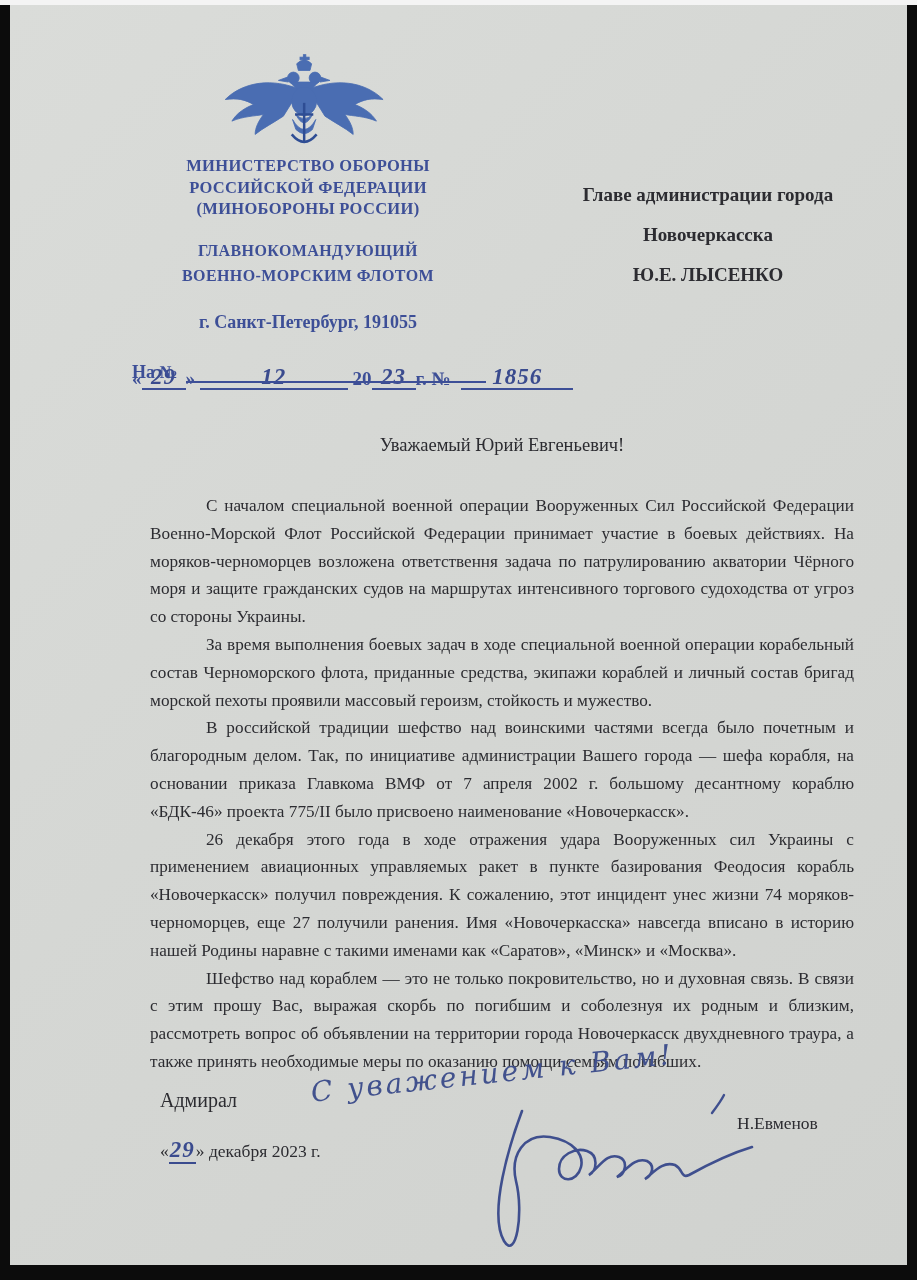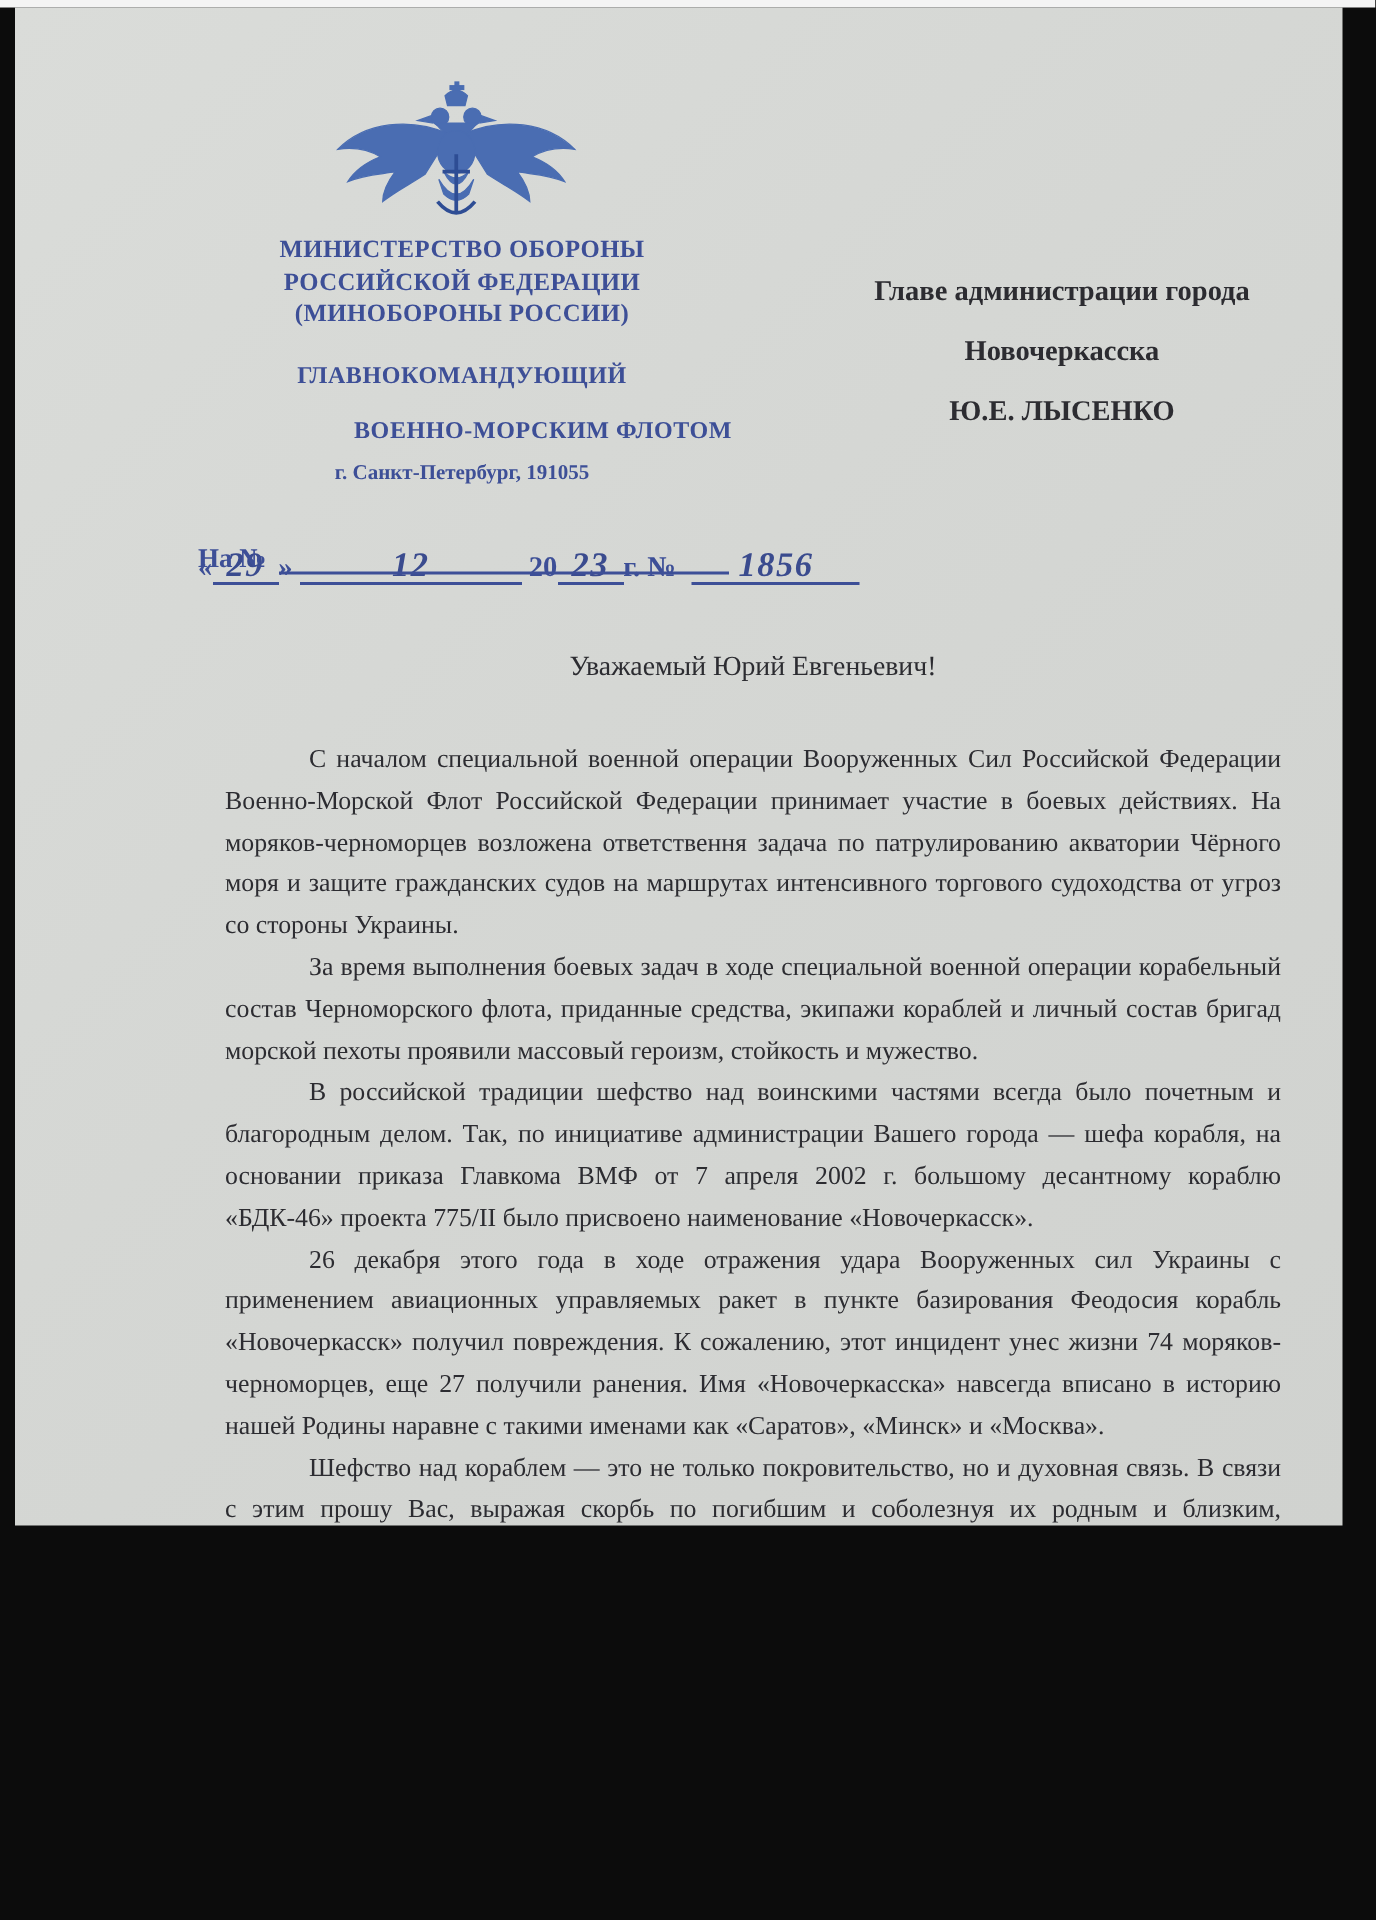--- a/index.html
+++ b/index.html
@@ -2,35 +2,36 @@
 <html><head>
 <meta charset="utf-8">
 <style>
   html,body{margin:0;padding:0;}
   body{
     width:917px;height:1280px;position:relative;background:#0c0c0c;
     font-family:"Liberation Serif",serif;overflow:hidden;
   }
   .top-strip{position:absolute;top:0;left:0;width:917px;height:5px;background:#f4f4f4;}
   .paper{
-    position:absolute;top:5px;left:10px;width:885px;height:1012px;
+    position:absolute;top:5px;left:10px;width:885px;height:1260px;
     background:linear-gradient(135deg,#dadcd9 0%,#d5d7d4 45%,#d0d2cf 100%);
     overflow:hidden;
+    padding-left:12px;
   }
   .abs{position:absolute;}
   .blue{color:#3d4f97;}
   .bold{font-weight:bold;}
   .center{text-align:center;}
 
   
   .emblem-wrap{left:200px;top:48px;width:190px;height:108px;}
   .lh-block{left:118px;top:150px;width:360px;}
   .ministry{font-size:16.5px;line-height:21.5px;font-weight:bold;letter-spacing:.3px;}
   .commander{font-size:16px;line-height:25px;font-weight:bold;margin-top:18px;letter-spacing:.4px;}
-  .addr{font-size:14px;font-weight:bold;margin-top:8px;}
+  .addr{font-size:18px;font-weight:bold;margin-top:24px;}
 
   
   .recipient{left:548px;top:170px;width:300px;font-size:19px;line-height:40px;color:#2c2c31;font-weight:bold;}
 
   
   .date-line{left:122px;top:324px;width:520px;font-size:19px;white-space:nowrap;}
   .date-line .printed{font-weight:bold;color:#3d4f97;}
   .hw{font-style:italic;color:#3a4b8e;font-size:23px;font-weight:bold;letter-spacing:1px;}
   .slot{display:inline-block;border-bottom:2px solid #3d4f97;text-align:center;height:24px;vertical-align:bottom;}
   .slot-day{width:44px;}
@@ -96,21 +97,21 @@
         <path d="M94,98 Q109,116 124,98"></path>
       </g>
     </svg>
   </div>
 
   <div class="abs lh-block center">
     <div class="ministry blue">МИНИСТЕРСТВО ОБОРОНЫ</div>
     <div class="ministry blue">РОССИЙСКОЙ ФЕДЕРАЦИИ</div>
     <div class="ministry blue">(МИНОБОРОНЫ РОССИИ)</div>
     <div class="commander blue">ГЛАВНОКОМАНДУЮЩИЙ</div>
-    <div class="commander blue" style="margin-top:12px;text-align:right;">ВОЕННО-МОРСКИМ ФЛОТОМ</div>
+    <div class="commander blue" style="margin-top:0;">ВОЕННО-МОРСКИМ ФЛОТОМ</div>
     <div class="addr blue">г. Санкт-Петербург, 191055</div>
   </div>
 
   <div class="abs recipient center">
     <div>Главе администрации города</div>
     <div>Новочеркасска</div>
     <div>Ю.Е. ЛЫСЕНКО</div>
   </div>
 
   <div class="abs date-line">

